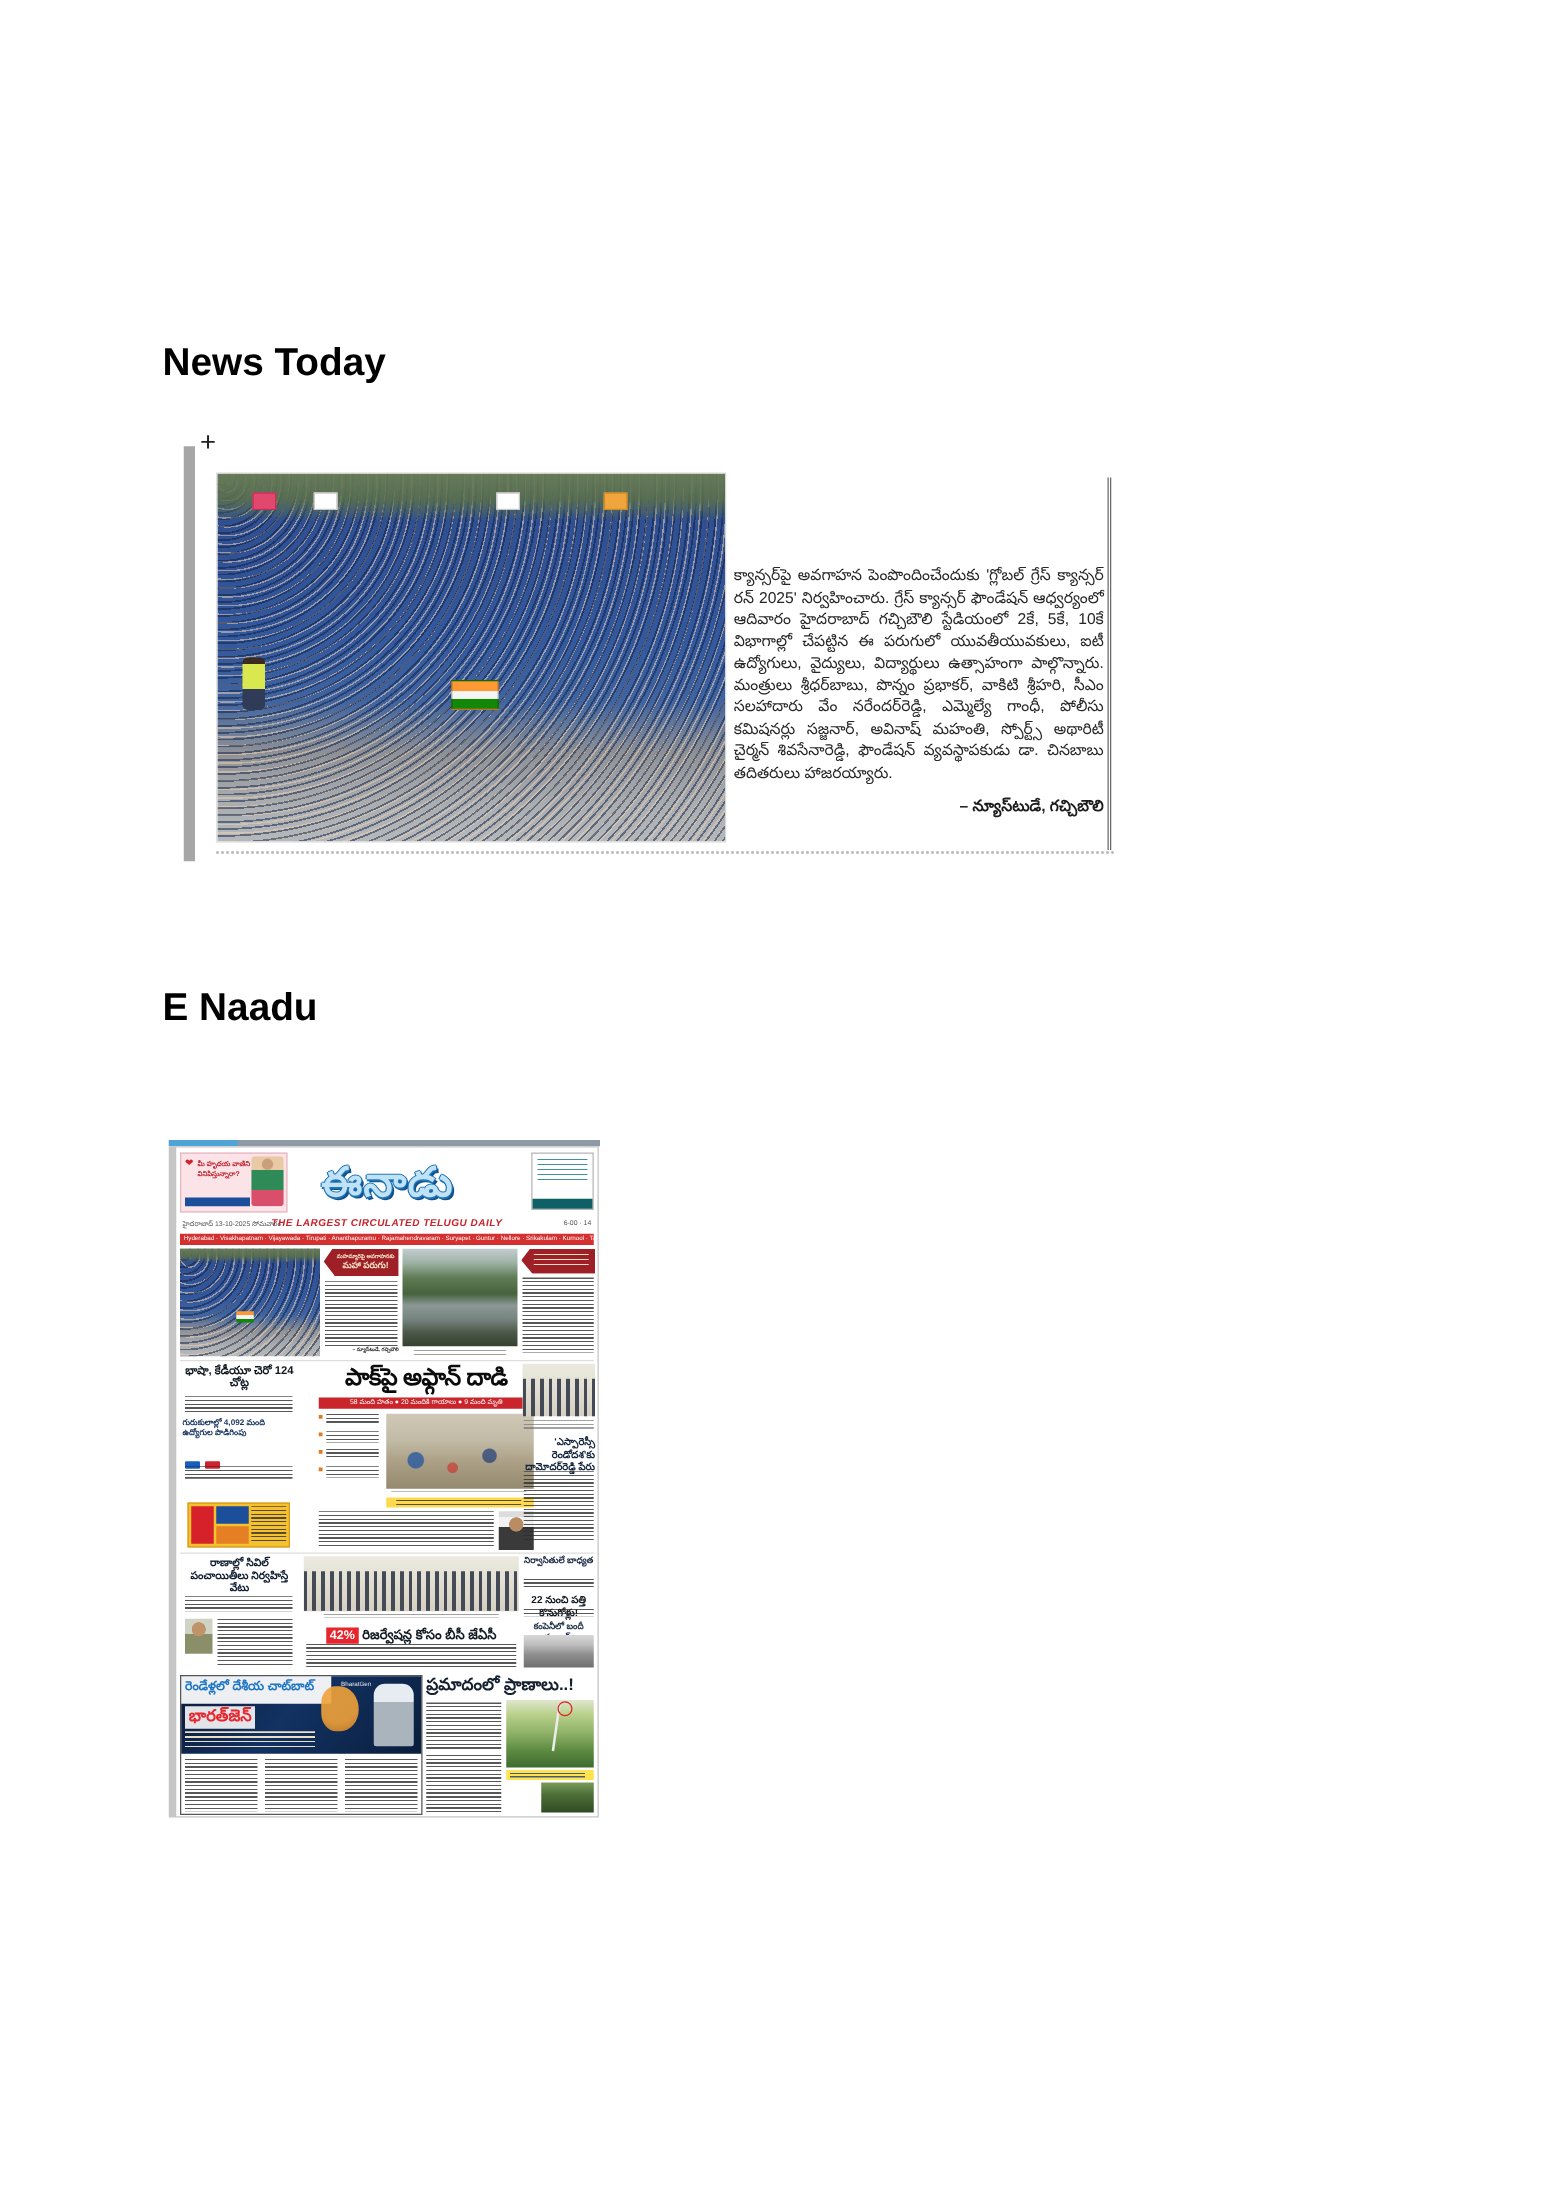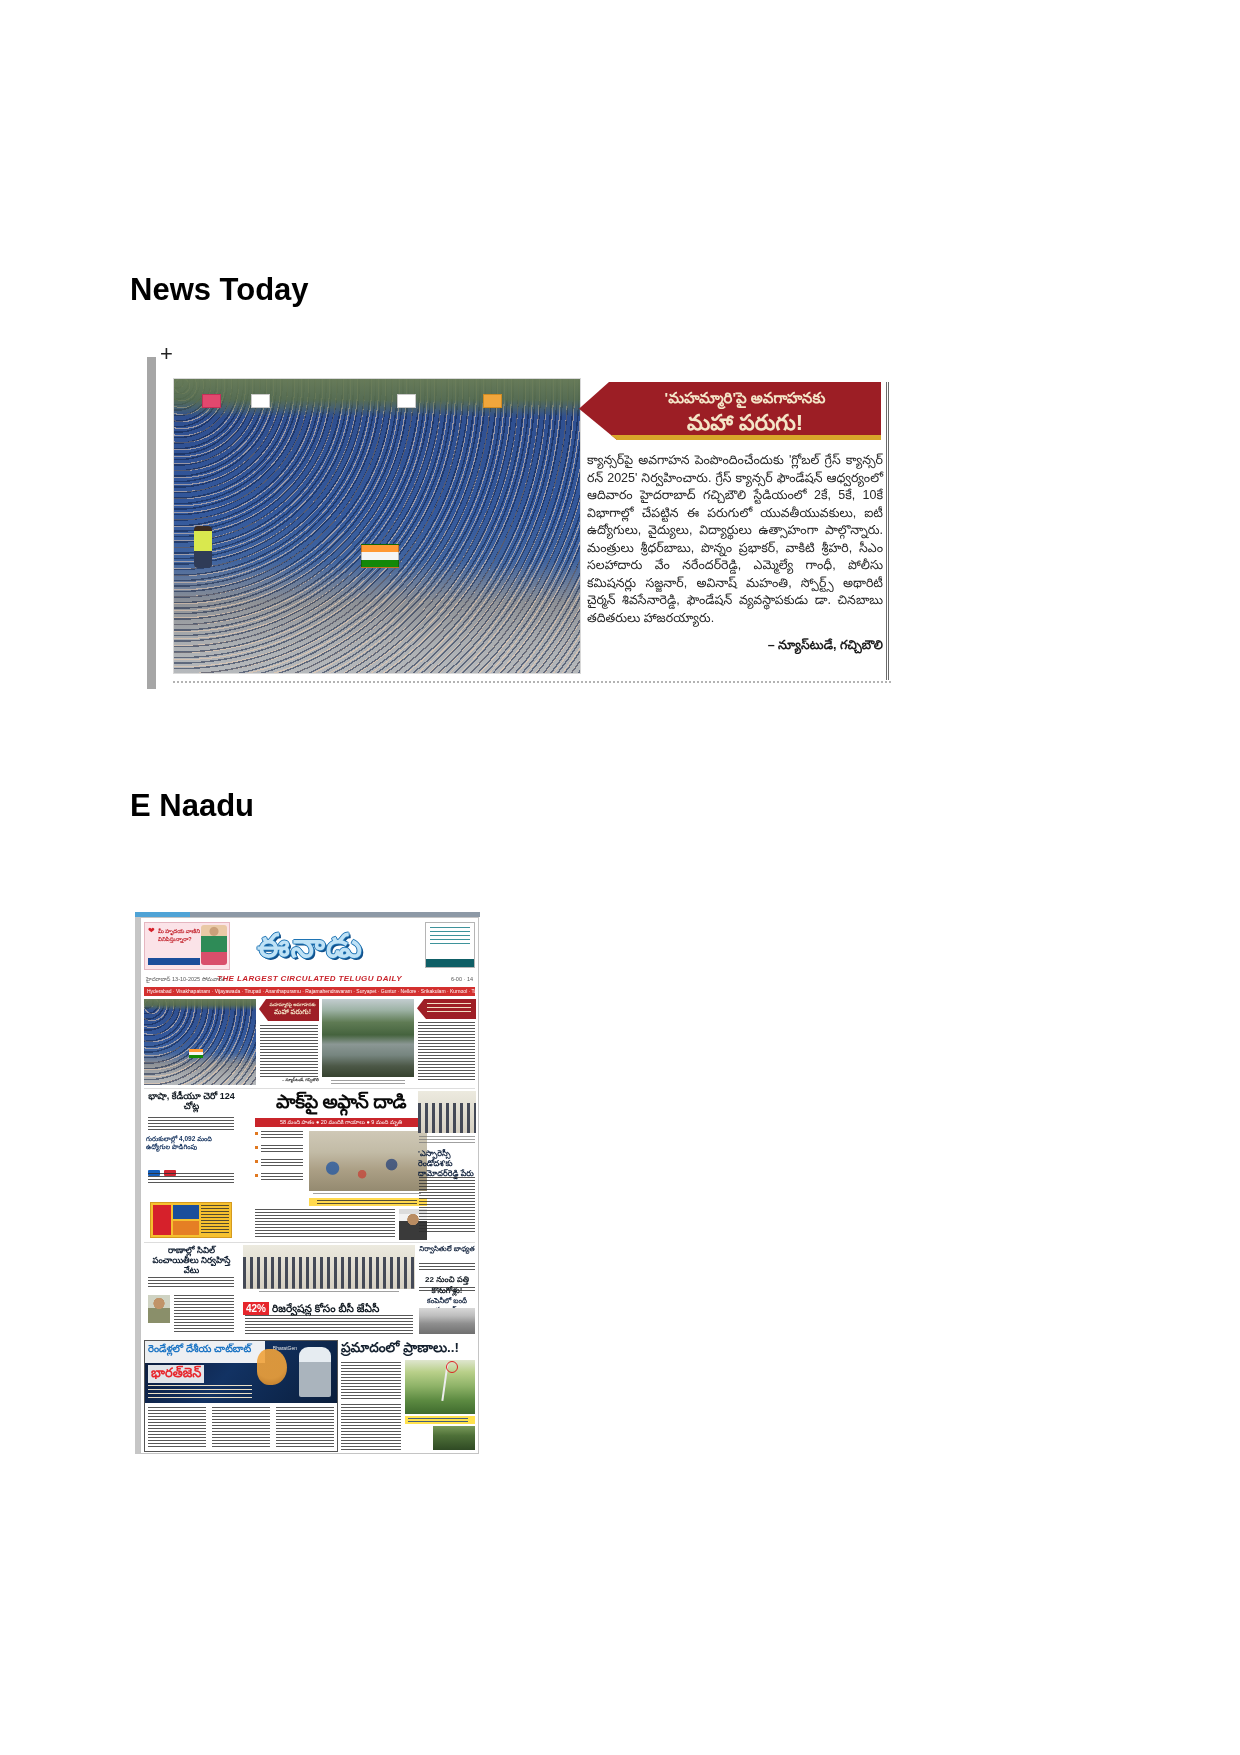--- a/index.html
+++ b/index.html
@@ -124,37 +124,37 @@
      background:radial-gradient(circle at 50% 34%, #b98c62 0 22%, rgba(0,0,0,0) 24%),
      linear-gradient(180deg,#dcdcdc 0 16%,#f2f2f2 16% 40%,#3a3a3a 40% 100%);}
 
   .b-right{left:277px;top:173px;width:58px;height:149px;}
   .groupA,.groupB{background-image:
      repeating-linear-gradient(90deg, rgba(52,58,74,.9) 0 3px, rgba(0,0,0,0) 3px 7px),
      linear-gradient(180deg,#eceadf 0%,#d6d0c2 100%);
      background-size:100% 72%,100% 100%;background-position:0 100%,0 0;background-repeat:no-repeat;}
   .br-photo{left:0;top:0;width:58px;height:42px;}
   .br-cap{left:1px;top:45px;width:56px;height:8px;}
-  .br-h{left:0;top:58px;width:58px;text-align:left;font-size:8px;font-weight:800;color:#13243f;line-height:1.25;}
+  .br-h{left:0;top:58px;width:58px;text-align:right;font-size:8px;font-weight:800;color:#13243f;line-height:1.25;}
   .br-tx{left:1px;top:86px;width:56px;height:56px;}
 
   .hr2{left:3px;top:324px;width:331px;height:0;border-top:1px solid #ddd;}
 
   .c-left{left:3px;top:327px;width:95px;height:92px;}
   .cl-head{left:0;top:0;width:95px;text-align:center;font-size:8.5px;font-weight:800;color:#0d1b2e;line-height:1.2;}
   .cl-b{left:4px;top:32px;width:86px;height:12px;}
   .cl-photo{left:4px;top:50px;width:22px;height:28px;
      background:radial-gradient(circle at 50% 30%, #c09368 0 24%, rgba(0,0,0,0) 26%),
      linear-gradient(180deg,#cfd3c3 0 45%,#8a8f6a 45% 100%);}
   .cl-tx{left:30px;top:50px;width:60px;height:38px;}
 
   .c-center{left:102px;top:327px;width:172px;height:92px;}
   .cc-photo{left:0;top:0;width:172px;height:44px;}
   .cc-cap{left:16px;top:46px;width:140px;height:3px;}
-  .cc-hrow{left:0;top:53px;width:172px;}
+  .cc-hrow{left:0;top:53px;width:172px;text-align:center;}
   .pct{display:inline-block;background:#e6262c;color:#fff;font-weight:800;font-size:10px;padding:1px 3px;}
   .cc-h{display:inline-block;font-size:10.5px;font-weight:800;color:#101820;margin-left:3px;}
   .cc-b{left:2px;top:70px;width:168px;height:20px;}
 
   .c-right{left:277px;top:327px;width:58px;height:92px;}
   .cr-h1{left:0;top:0;width:58px;font-size:7px;font-weight:800;color:#1a2a44;text-align:center;line-height:1.2;}
   .cr-tx1{left:1px;top:18px;width:56px;height:8px;}
   .cr-h2{left:0;top:30px;width:58px;font-size:8px;font-weight:800;color:#101820;text-align:center;}
   .cr-tx2{left:1px;top:42px;width:56px;height:6px;}
   .cr-h3{left:0;top:52px;width:58px;font-size:7px;font-weight:800;color:#1a2a44;text-align:center;}
@@ -205,25 +205,20 @@
     <div class="abs photo1 crowd">
       <div class="abs pl p1"></div>
       <div class="abs pl p2"></div>
       <div class="abs pl p3"></div>
       <div class="abs pl p4"></div>
       <div class="abs flag"></div>
       <div class="abs vest"></div>
     </div>
 
     <div class="abs rcol">
-      <div class="abs banner">
-        <div class="b1">'మహమ్మారి'పై అవగాహనకు</div>
-        <div class="b2">మహా పరుగు!</div>
-        <div class="abs gold"></div>
-      </div>
       <p class="abs cbody">క్యాన్సర్‌పై అవగాహన పెంపొందించేందుకు 'గ్లోబల్ గ్రేస్ క్యాన్సర్ రన్ 2025' నిర్వహించారు. గ్రేస్ క్యాన్సర్ ఫౌండేషన్ ఆధ్వర్యంలో ఆదివారం హైదరాబాద్ గచ్చిబౌలి స్టేడియంలో 2కే, 5కే, 10కే విభాగాల్లో చేపట్టిన ఈ పరుగులో యువతీయువకులు, ఐటీ ఉద్యోగులు, వైద్యులు, విద్యార్థులు ఉత్సాహంగా పాల్గొన్నారు. మంత్రులు శ్రీధర్‌బాబు, పొన్నం ప్రభాకర్, వాకిటి శ్రీహరి, సీఎం సలహాదారు వేం నరేందర్‌రెడ్డి, ఎమ్మెల్యే గాంధీ, పోలీసు కమిషనర్లు సజ్జనార్, అవినాష్ మహంతి, స్పోర్ట్స్ అథారిటీ చైర్మన్ శివసేనారెడ్డి, ఫౌండేషన్ వ్యవస్థాపకుడు డా. చినబాబు తదితరులు హాజరయ్యారు.</p>
       <div class="abs cbyline">– న్యూస్‌టుడే, గచ్చిబౌలి</div>
     </div>
 
     <div class="abs vrule"></div>
     <div class="abs hdots"></div>
   </div>
 
   <div class="abs doc-h" style="left:130px;top:788px;">E Naadu</div>
 

